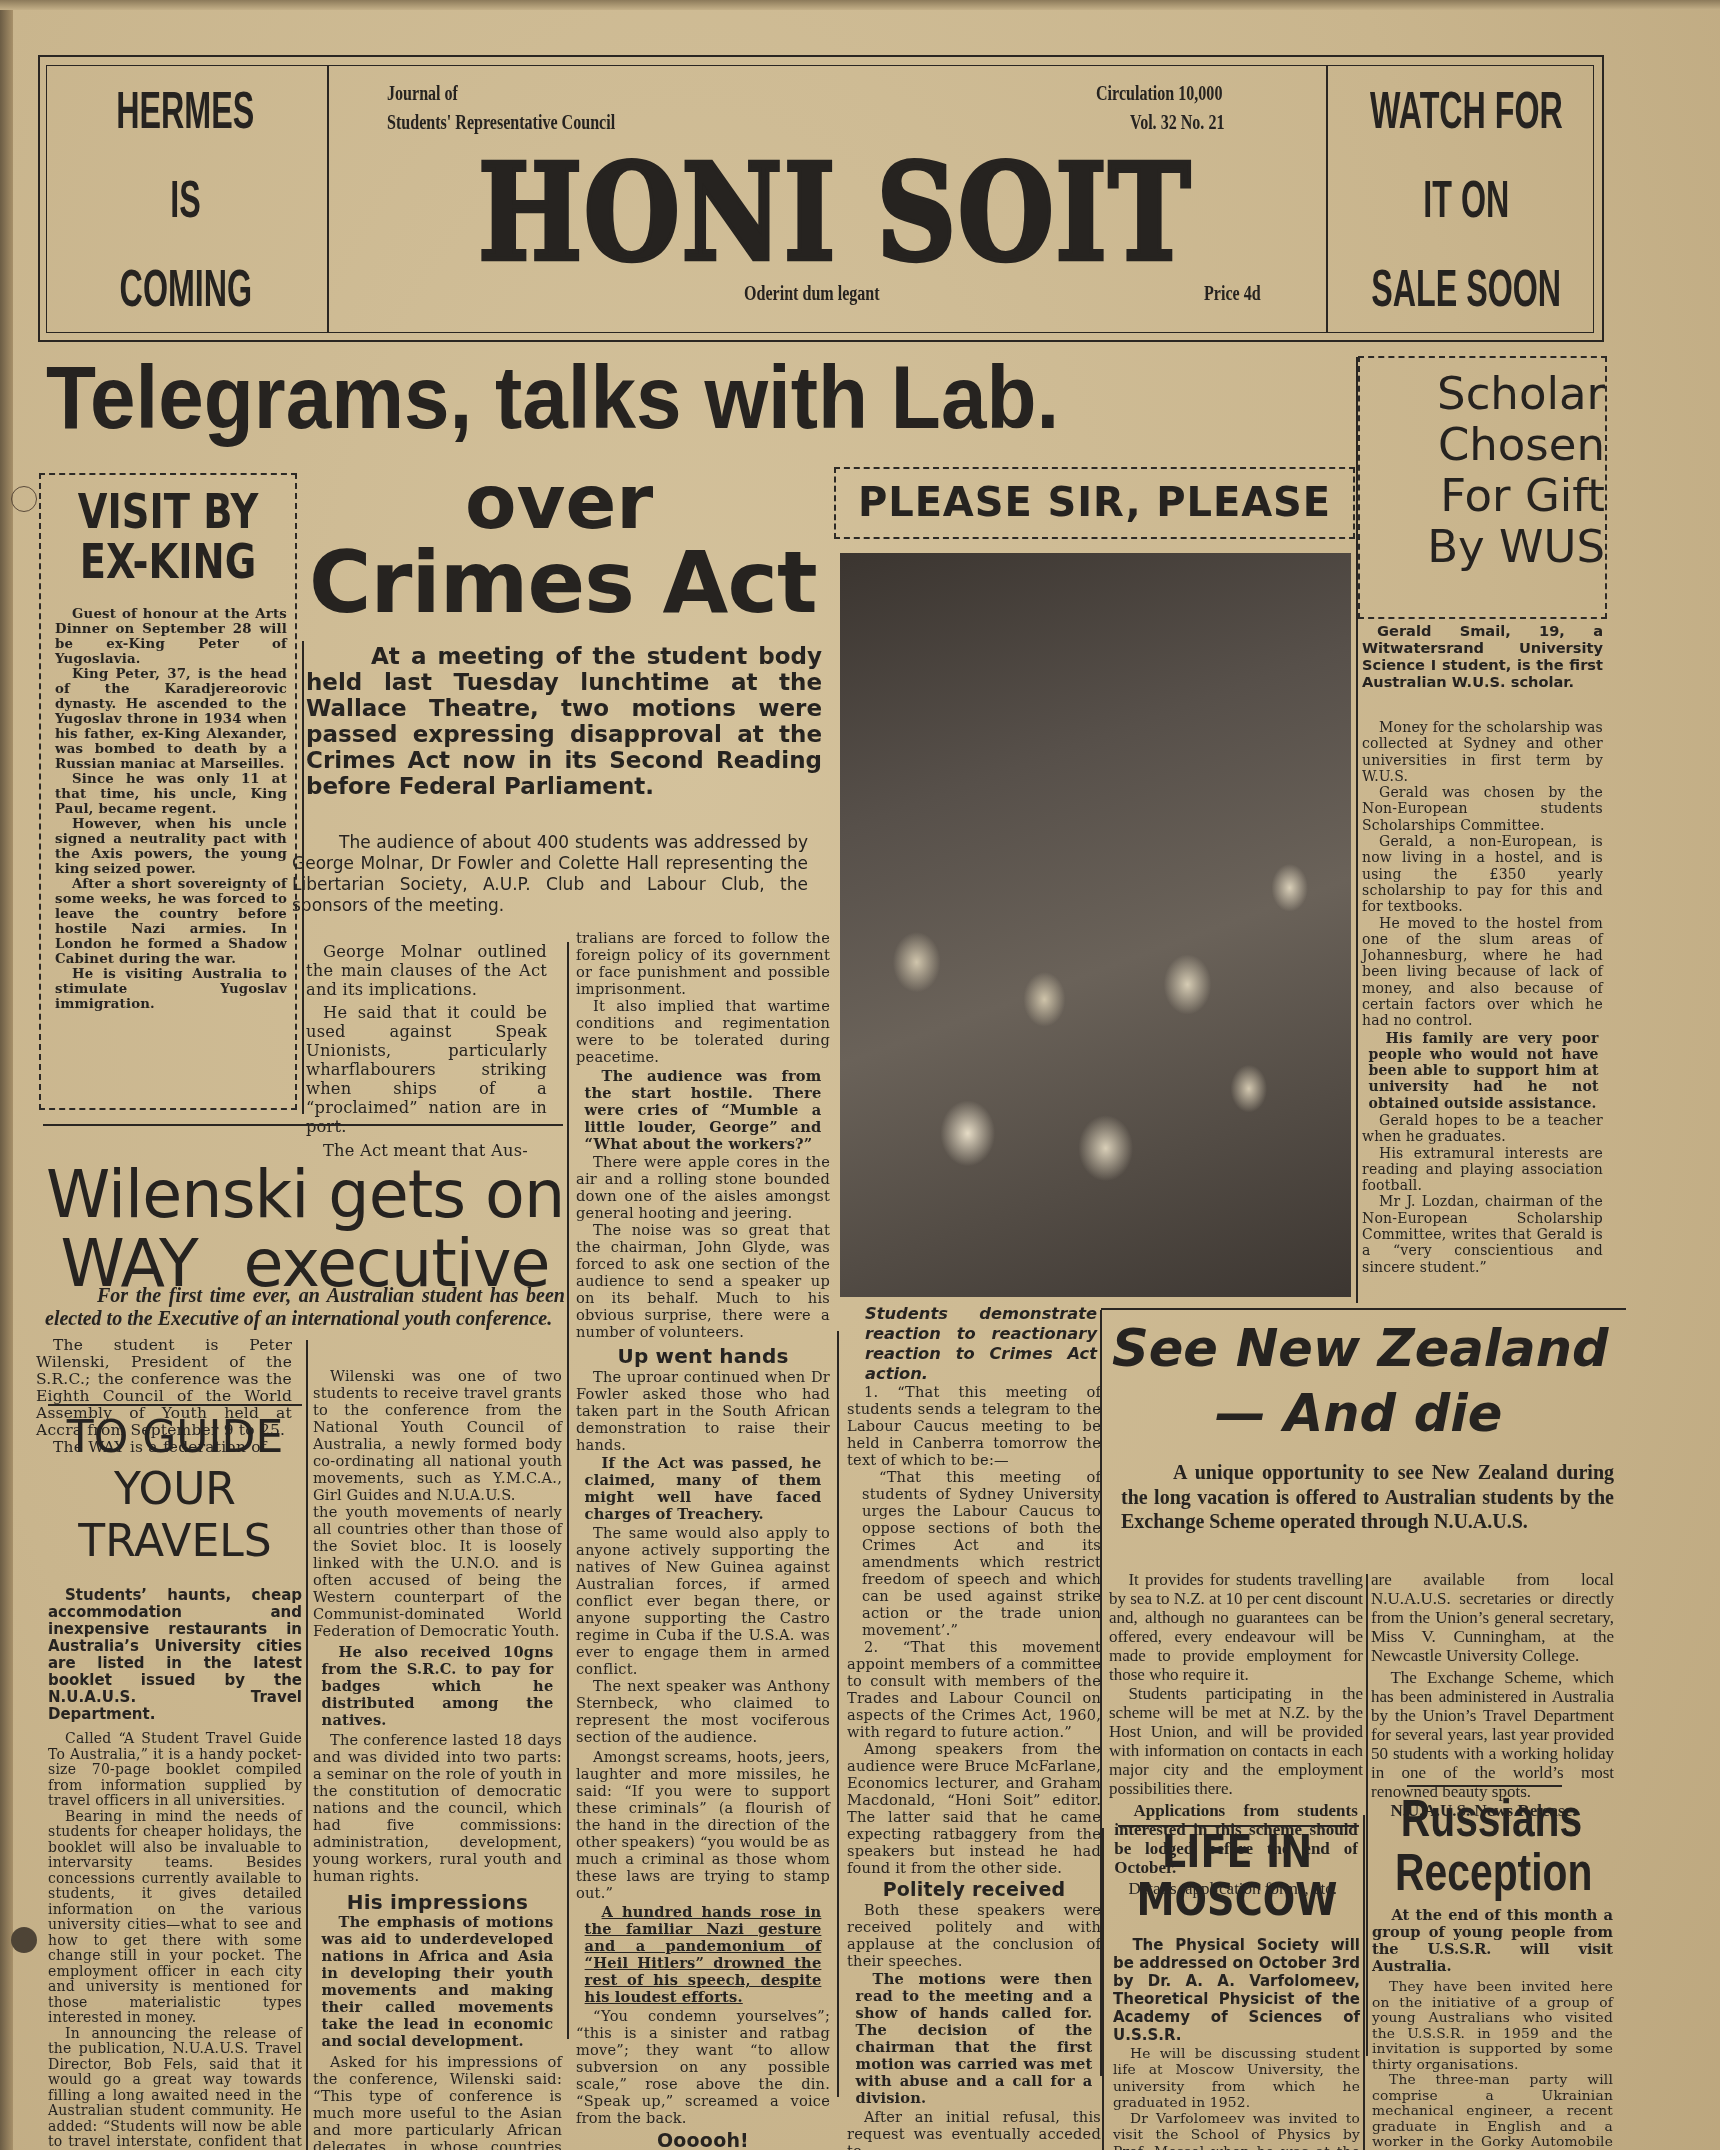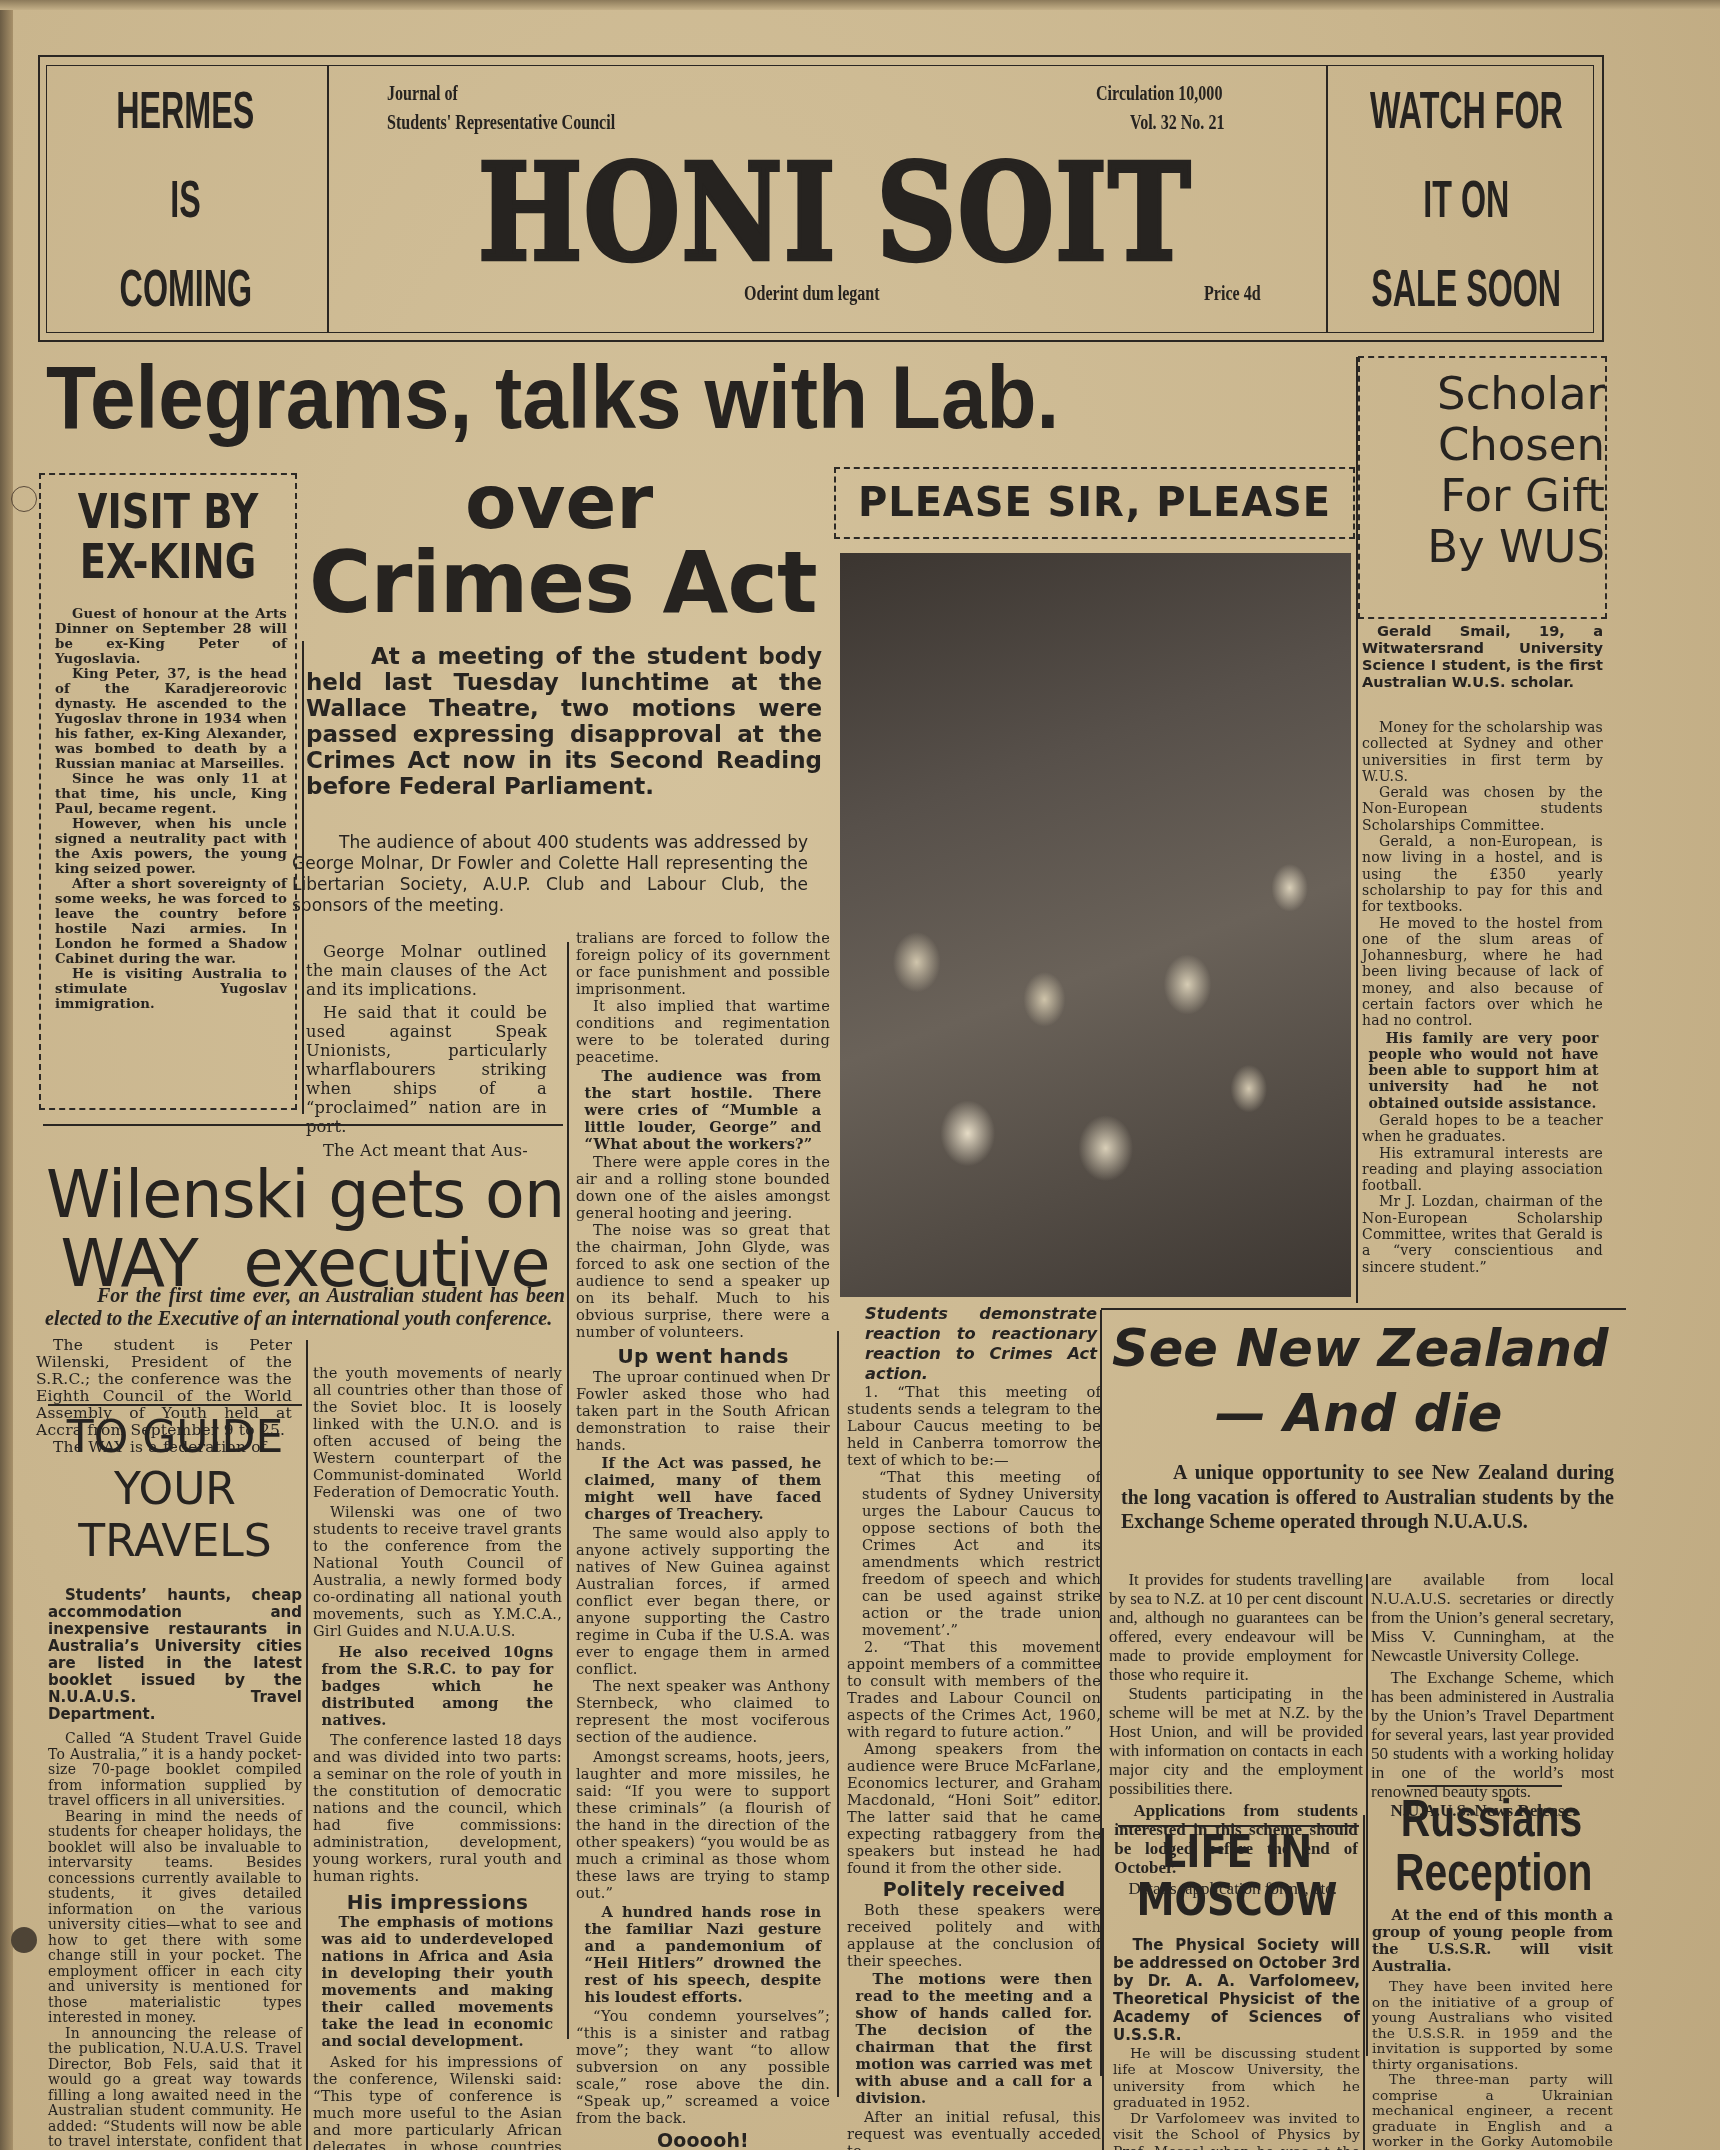--- a/index.html
+++ b/index.html
@@ -110,21 +110,21 @@
   <span class="para">It also implied that wartime conditions and regimentation were to be tolerated during peacetime.</span>
   <span class="para bold" style="margin:1.7px 8.6px 1.7px 8.6px;">The audience was from the start hostile. There were cries of “Mumble a little louder, George” and “What about the workers?”</span>
   <span class="para">There were apple cores in the air and a rolling stone bounded down one of the aisles amongst general hooting and jeering.</span>
   <span class="para">The noise was so great that the chairman, John Glyde, was forced to ask one section of the audience to send a speaker up on its behalf. Much to his obvious surprise, there were a number of volunteers.</span>
   <div class="sans bold" style="text-align:center;font-size:20px;margin:7.7px 0 2.6px;">Up went hands</div>
   <span class="para">The uproar continued when Dr Fowler asked those who had taken part in the South African demonstration to raise their hands.</span>
   <span class="para bold" style="margin:1.7px 8.6px;">If the Act was passed, he claimed, many of them might well have faced charges of Treachery.</span>
   <span class="para">The same would also apply to anyone actively supporting the natives of New Guinea against Australian forces, if armed conflict ever began there, or anyone supporting the Castro regime in Cuba if the U.S.A. was ever to engage them in armed conflict.</span>
   <span class="para">The next speaker was Anthony Sternbeck, who claimed to represent the most vociferous section of the audience.</span>
   <span class="para" style="margin-top:3.4px;">Amongst screams, hoots, jeers, laughter and more missiles, he said: “If you were to support these criminals” (a flourish of the hand in the direction of the other speakers) “you would be as much a criminal as those whom these laws are trying to stamp out.”</span>
-  <span class="para bold" style="margin:1.7px 8.6px;">A hundred hands rose in the familiar Nazi gesture and a pandemonium of “Heil Hitlers” drowned the rest of his speech, despite his loudest efforts.</span>
+  <span class="para bold" style="margin:1.7px 8.6px;text-decoration:underline;">A hundred hands rose in the familiar Nazi gesture and a pandemonium of “Heil Hitlers” drowned the rest of his speech, despite his loudest efforts.</span>
   <span class="para">“You condemn yourselves”; “this is a sinister and ratbag move”; they want “to allow subversion on any possible scale,” rose above the din. “Speak up,” screamed a voice from the back.</span>
   <div class="sans bold" style="text-align:center;font-size:19px;margin:6px 0 2.6px;">Oooooh!</div>
 
 </div>
 
 <div class="rule-v" style="left:837px;top:1331px;height:766px;"></div>
 
 <div class="abs wavy" style="left:834px;top:467px;width:521px;height:72px;"></div>
 <div class="abs sans bold" style="left:843px;top:482px;width:503px;text-align:center;font-size:40px;line-height:1;letter-spacing:0.9px;">PLEASE SIR, PLEASE</div>
 <div class="photo"></div>
@@ -172,22 +172,22 @@
   <div style="word-spacing:26px;">WAY executive</div>
 </div>
 <div class="abs" style="left:45px;top:1284px;width:520px;font-family:'Liberation Serif',serif;font-style:italic;font-weight:bold;font-size:20px;line-height:23px;text-align:justify;text-indent:52px;">For the first time ever, an Australian student has been elected to the Executive of an international youth conference.</div>
 
 <div class="abs p" style="left:36px;top:1337px;width:256px;font-size:15.5px;line-height:17px;">
   <span class="para">The student is Peter Wilenski, President of the S.R.C.; the conference was the Eighth Council of the World Assembly of Youth held at Accra from September 9 to 25.</span>
   <span class="para">The WAY is a federation of</span>
 </div>
 <div class="rule-v" style="left:306px;top:1340px;height:1136px;"></div>
 <div class="abs p" style="left:313px;top:1364px;width:249px;font-size:14.6px;line-height:17px;">
+  <span class="para" style="margin-top:3.4px;">Wilenski was one of two students to receive travel grants to the conference from the National Youth Council of Australia, a newly formed body co-ordinating all national youth movements, such as Y.M.C.A., Girl Guides and N.U.A.U.S.</span>
   <span class="para" style="text-indent:0;">the youth movements of nearly all countries other than those of the Soviet bloc. It is loosely linked with the U.N.O. and is often accused of being the Western counterpart of the Communist-dominated World Federation of Democratic Youth.</span>
-  <span class="para" style="margin-top:3.4px;">Wilenski was one of two students to receive travel grants to the conference from the National Youth Council of Australia, a newly formed body co-ordinating all national youth movements, such as Y.M.C.A., Girl Guides and N.U.A.U.S.</span>
   <span class="para bold" style="margin:3.4px 8.6px;">He also received 10gns from the S.R.C. to pay for badges which he distributed among the natives.</span>
   <span class="para">The conference lasted 18 days and was divided into two parts: a seminar on the role of youth in the constitution of democratic nations and the council, which had five commissions: administration, development, young workers, rural youth and human rights.</span>
   <div class="sans bold" style="text-align:center;font-size:20px;margin:9.5px 0 2.6px;">His impressions</div>
   <span class="para bold" style="margin:1.7px 8.6px 3.4px;">The emphasis of motions was aid to underdeveloped nations in Africa and Asia in developing their youth movements and making their called movements take the lead in economic and social development.</span>
   <span class="para">Asked for his impressions of the conference, Wilenski said: “This type of conference is much more useful to the Asian and more particularly African delegates, in whose countries youth plays a far greater role.</span>
 
 </div>
 
 <div class="rule-h" style="left:48px;top:1404px;width:254px;height:1.7px;"></div>
 <div class="abs sans" style="left:48px;top:1411px;width:254px;text-align:center;font-size:44px;line-height:52px;">

